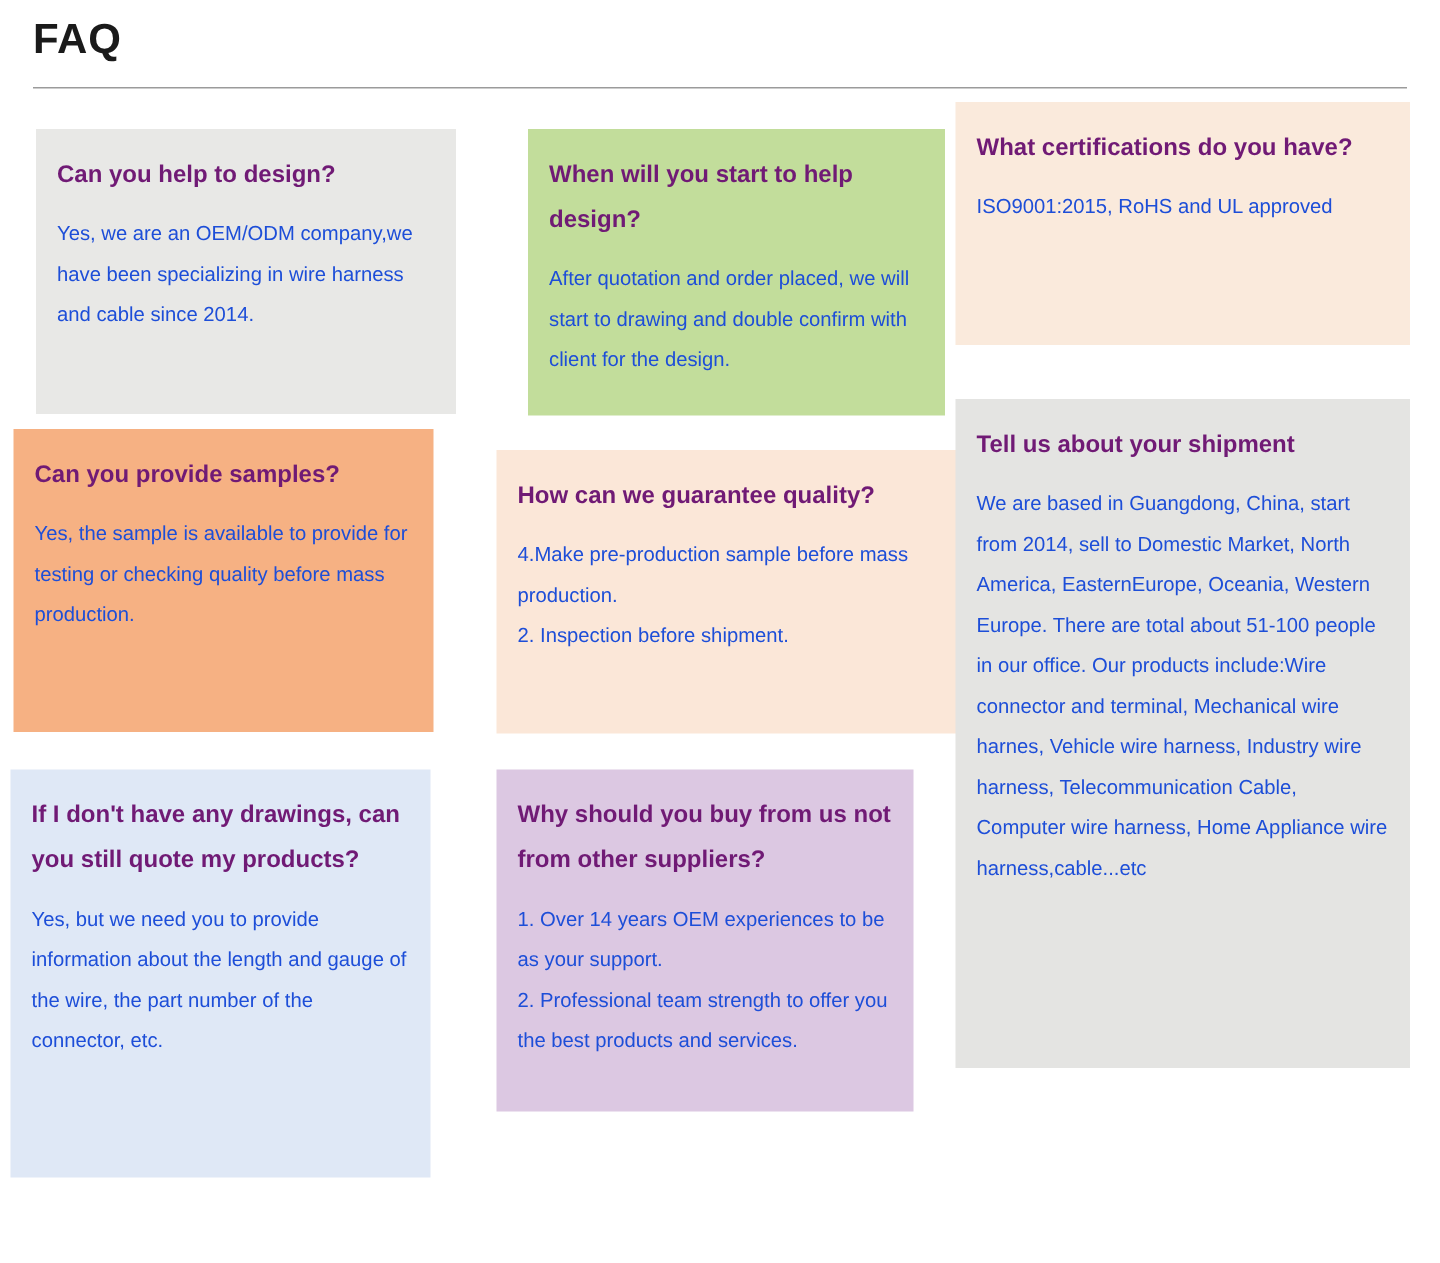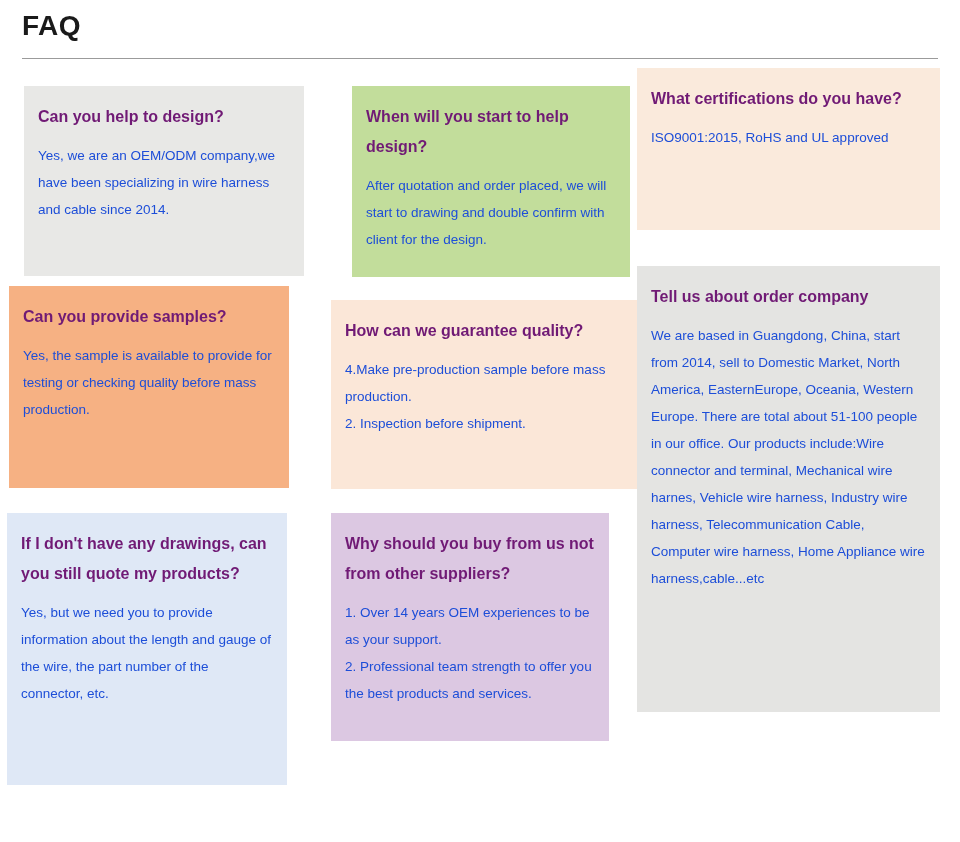--- a/index.html
+++ b/index.html
@@ -95,21 +95,21 @@
         </div>
       </div>
       <div class="card" style="left: 331px; top: 300px; width: 310px; height: 189px; background: rgb(251, 231, 216);">
         <h3>How can we guarantee quality?</h3>
         <div class="body">
           <p>4.Make pre-production sample before mass production.</p>
           <p>2. Inspection before shipment.</p>
         </div>
       </div>
       <div class="card" style="left: 637px; top: 266px; width: 303px; height: 446px; background: rgb(228, 228, 226);">
-        <h3>Tell us about order company</h3>
+        <h3>Tell us about your shipment</h3>
         <div class="body">
           <p>We are based in Guangdong, China, start from 2014, sell to Domestic Market, North America, EasternEurope, Oceania, Western Europe. There are total about 51-100 people in our office. Our products include:Wire connector and terminal, Mechanical wire harnes, Vehicle wire harness, Industry wire harness, Telecommunication Cable, Computer wire harness, Home Appliance wire harness,cable...etc</p>
         </div>
       </div>
       <div class="card" style="left: 7px; top: 513px; width: 280px; height: 272px; background: rgb(223, 232, 246);">
         <h3>If I don't have any drawings, can you still quote my products?</h3>
         <div class="body">
           <p>Yes, but we need you to provide information about the length and gauge of the wire, the part number of the connector, etc.</p>
         </div>
       </div>

